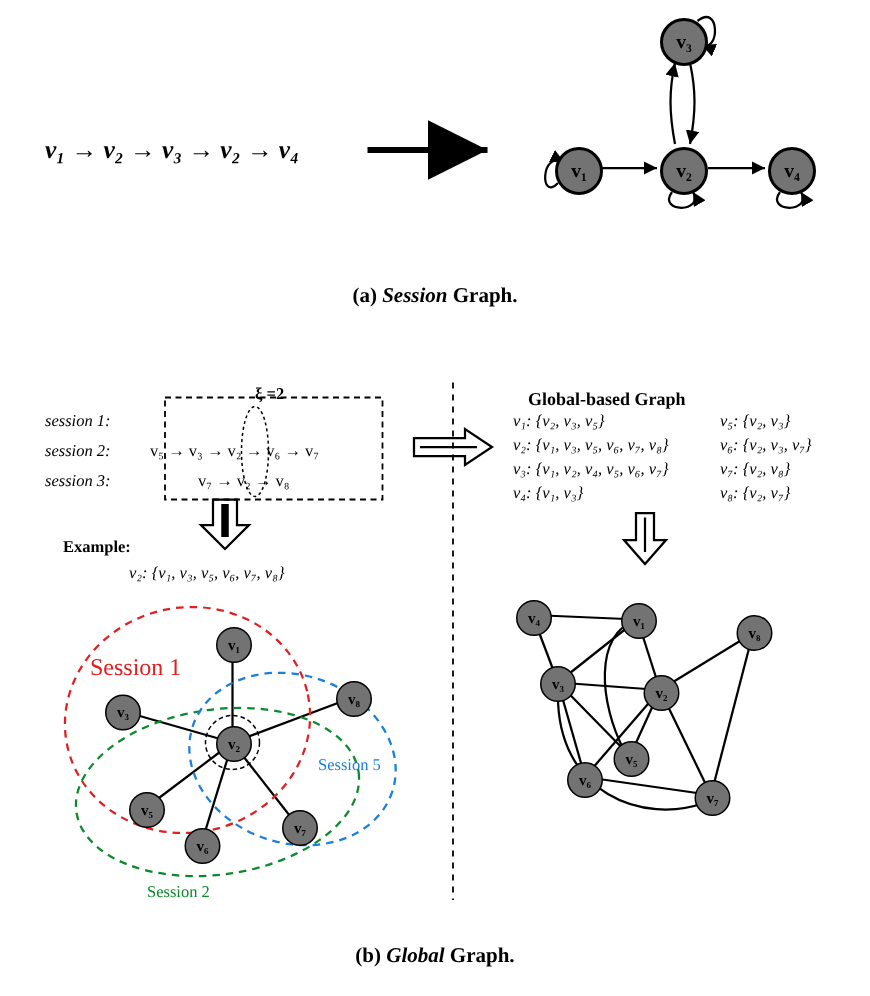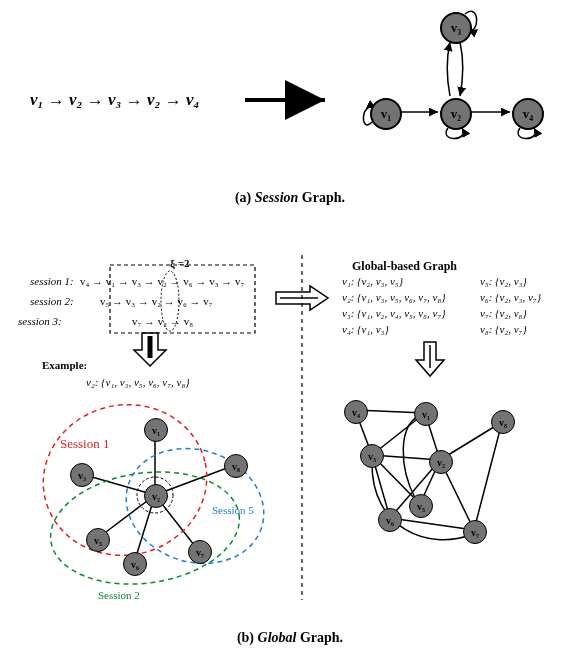--- a/index.html
+++ b/index.html
@@ -112,26 +112,25 @@
   <div class="caption" style="top:190px;">
     <span>(a) </span><span class="italic">Session</span><span> Graph.</span>
   </div>
 </div>
 
 <div class="panel panel-b">
 
   <span class="label bold" style="top:6px; left:170px;">ξ =2</span>
 
   <span class="label sess-label" style="top:24px; left:30px;">session 1:</span>
-  <span class="label" style="top:24px; left:80px;">v₄ → v₁ → v₃ → v₂ → v₆ → v₃ → v₇</span>
 
   <span class="label sess-label" style="top:44px; left:30px;">session 2:</span>
   <span class="label" style="top:44px; left:100px;">v₅ → v₃ → v₂ → v₆ → v₇</span>
 
-  <span class="label sess-label" style="top:64px; left:18px;">session 3:</span>
+  <span class="label sess-label" style="top:64px; left:30px;">session 3:</span>
   <span class="label" style="top:64px; left:132px;">v₇ → v₂ → v₈</span>
 
   <span class="label bold" style="top:108px; left:42px;">Example:</span>
   <span class="label" style="top:125px; left:86px; font-style: italic;">v₂: {v₁, v₃, v₅, v₆, v₇, v₈}</span>
 
   <span class="label bold" style="top:8px; left:352px; font-size:12px;">Global-based Graph</span>
 
   <span class="label" style="top:24px; left:342px; font-style: italic;">v₁: {v₂, v₃, v₅}</span>
   <span class="label" style="top:40px; left:342px; font-style: italic;">v₂: {v₁, v₃, v₅, v₆, v₇, v₈}</span>
   <span class="label" style="top:56px; left:342px; font-style: italic;">v₃: {v₁, v₂, v₄, v₅, v₆, v₇}</span>
@@ -219,21 +218,21 @@
   <div class="node small" style="top:302px; left:123px;">
       <span>v₆</span>
     </div>
   <div class="node small" style="top:290px; left:188px;">
       <span>v₇</span>
     </div>
   <div class="node small" style="top:204px; left:224px;">
       <span>v₈</span>
     </div>
 
-  <span class="label" style="top:185px; left:60px; color:#e02020; font-size:13px;">Session 1</span>
+  <span class="label" style="top:185px; left:60px; color:#e02020; font-size:16px;">Session 1</span>
   <span class="label" style="top:338px; left:98px; color:#0a8a2a; font-size:11px;">Session 2</span>
   <span class="label" style="top:253px; left:212px; color:#1a7edb; font-size:11px;">Session 5</span>
 
   <div class="node small" style="top:150px; left:344px;">
       <span>v₄</span>
     </div>
   <div class="node small" style="top:152px; left:414px;">
       <span>v₁</span>
     </div>
   <div class="node small" style="top:194px; left:360px;">

